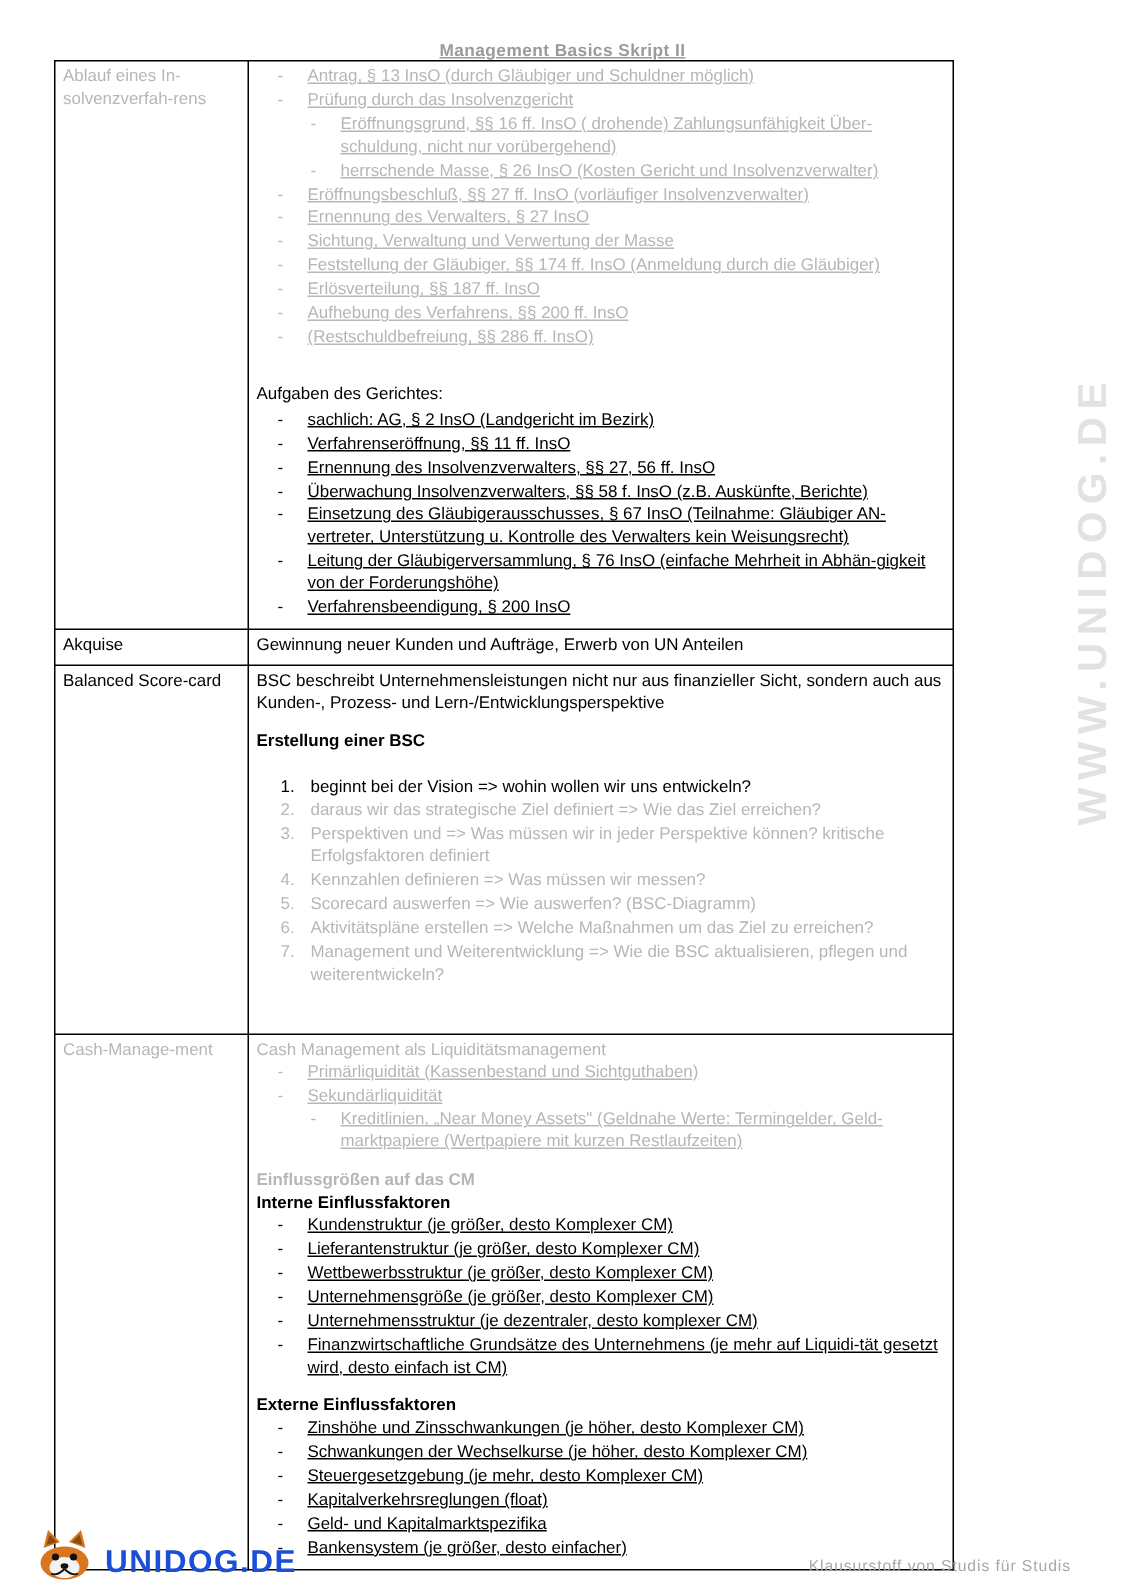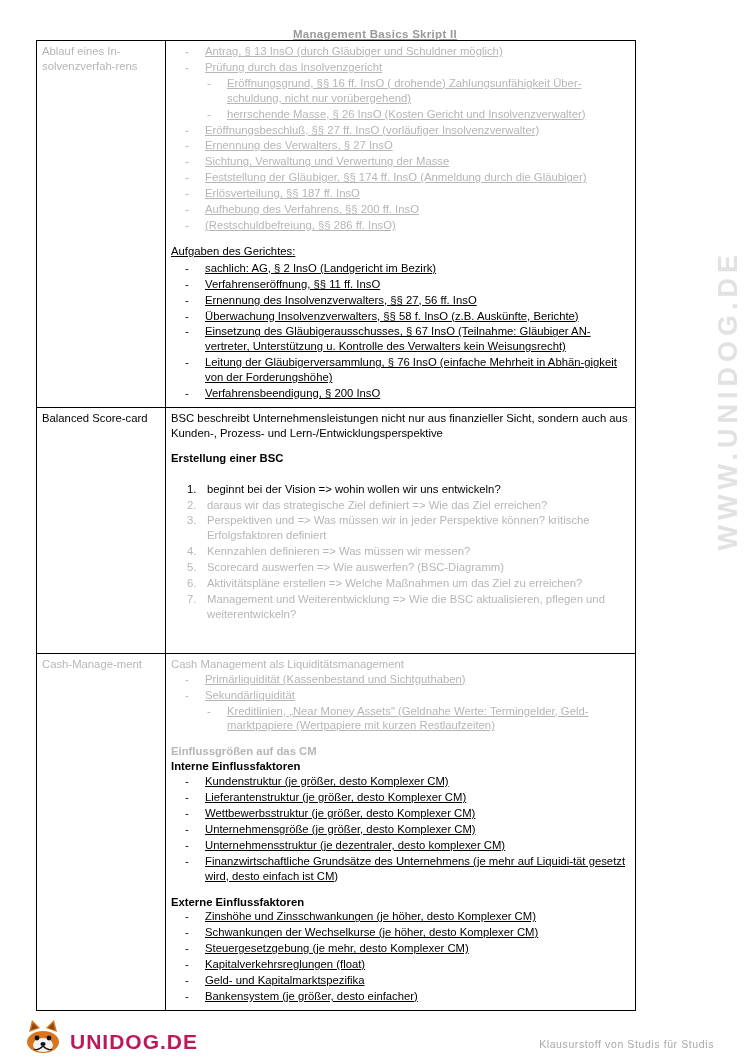--- a/index.html
+++ b/index.html
@@ -84,22 +84,21 @@
     counter-increment: li;
     content: counter(li) ".";
     position: absolute;
     left: 0;
     top: 0;
   }
   .faded {
     color: #b6b6b6;
   }
   .u-head {
-    text-decoration: underline;
-    margin: 0 0 2px 0;
+    margin: 12px 0 2px 0;
   }
   .b-head {
     font-weight: bold;
     margin: 0;
   }
   .spacer-8 { height: 10px; }
   .plain { margin: 0; }
 
   
   .watermark {
@@ -126,21 +125,21 @@
     gap: 4px;
   }
   .logo-fox {
     width: 44px;
     height: 40px;
     position: relative;
   }
   .logo-text {
     font-size: 21px;
     font-weight: bold;
-    color: #be185d;
+    color: #1d4ed8;
     letter-spacing: 1px;
     line-height: 1;
     padding-bottom: 4px;
   }
   .footer-right {
     position: absolute;
     right: 36px;
     bottom: 10px;
     font-size: 10.5px;
     color: #a8a8a8;
@@ -184,20 +183,24 @@
             <li>Verfahrenseröffnung, §§ 11 ff. InsO</li>
             <li>Ernennung des Insolvenzverwalters, §§ 27, 56 ff. InsO</li>
             <li>Überwachung Insolvenzverwalters, §§ 58 f. InsO (z.B. Auskünfte, Berichte)</li>
             <li>Einsetzung des Gläubigerausschusses, § 67 InsO (Teilnahme: Gläubiger AN-vertreter, Unterstützung u. Kontrolle des Verwalters kein Weisungsrecht)</li>
             <li>Leitung der Gläubigerversammlung, § 76 InsO (einfache Mehrheit in Abhän-gigkeit von der Forderungshöhe)</li>
             <li>Verfahrensbeendigung, § 200 InsO</li>
           </ul>
         </td>
       </tr>
 
+      <tr>
+        <td class="key">Akquise</td>
+        <td>Gewinnung neuer Kunden und Aufträge, Erwerb von UN Anteilen</td>
+      </tr>
 
       <tr>
         <td class="key">Balanced Score-card</td>
         <td>
           <p class="plain">BSC beschreibt Unternehmensleistungen nicht nur aus finanzieller Sicht, sondern auch aus Kunden-, Prozess- und Lern-/Entwicklungsperspektive</p>
           <div class="spacer-8"></div>
           <div class="b-head">Erstellung einer BSC</div>
           <ol class="num">
             <li>beginnt bei der Vision =&gt; wohin wollen wir uns entwickeln?</li>
             <li class="faded">daraus wir das strategische Ziel definiert =&gt; Wie das Ziel erreichen?</li>

